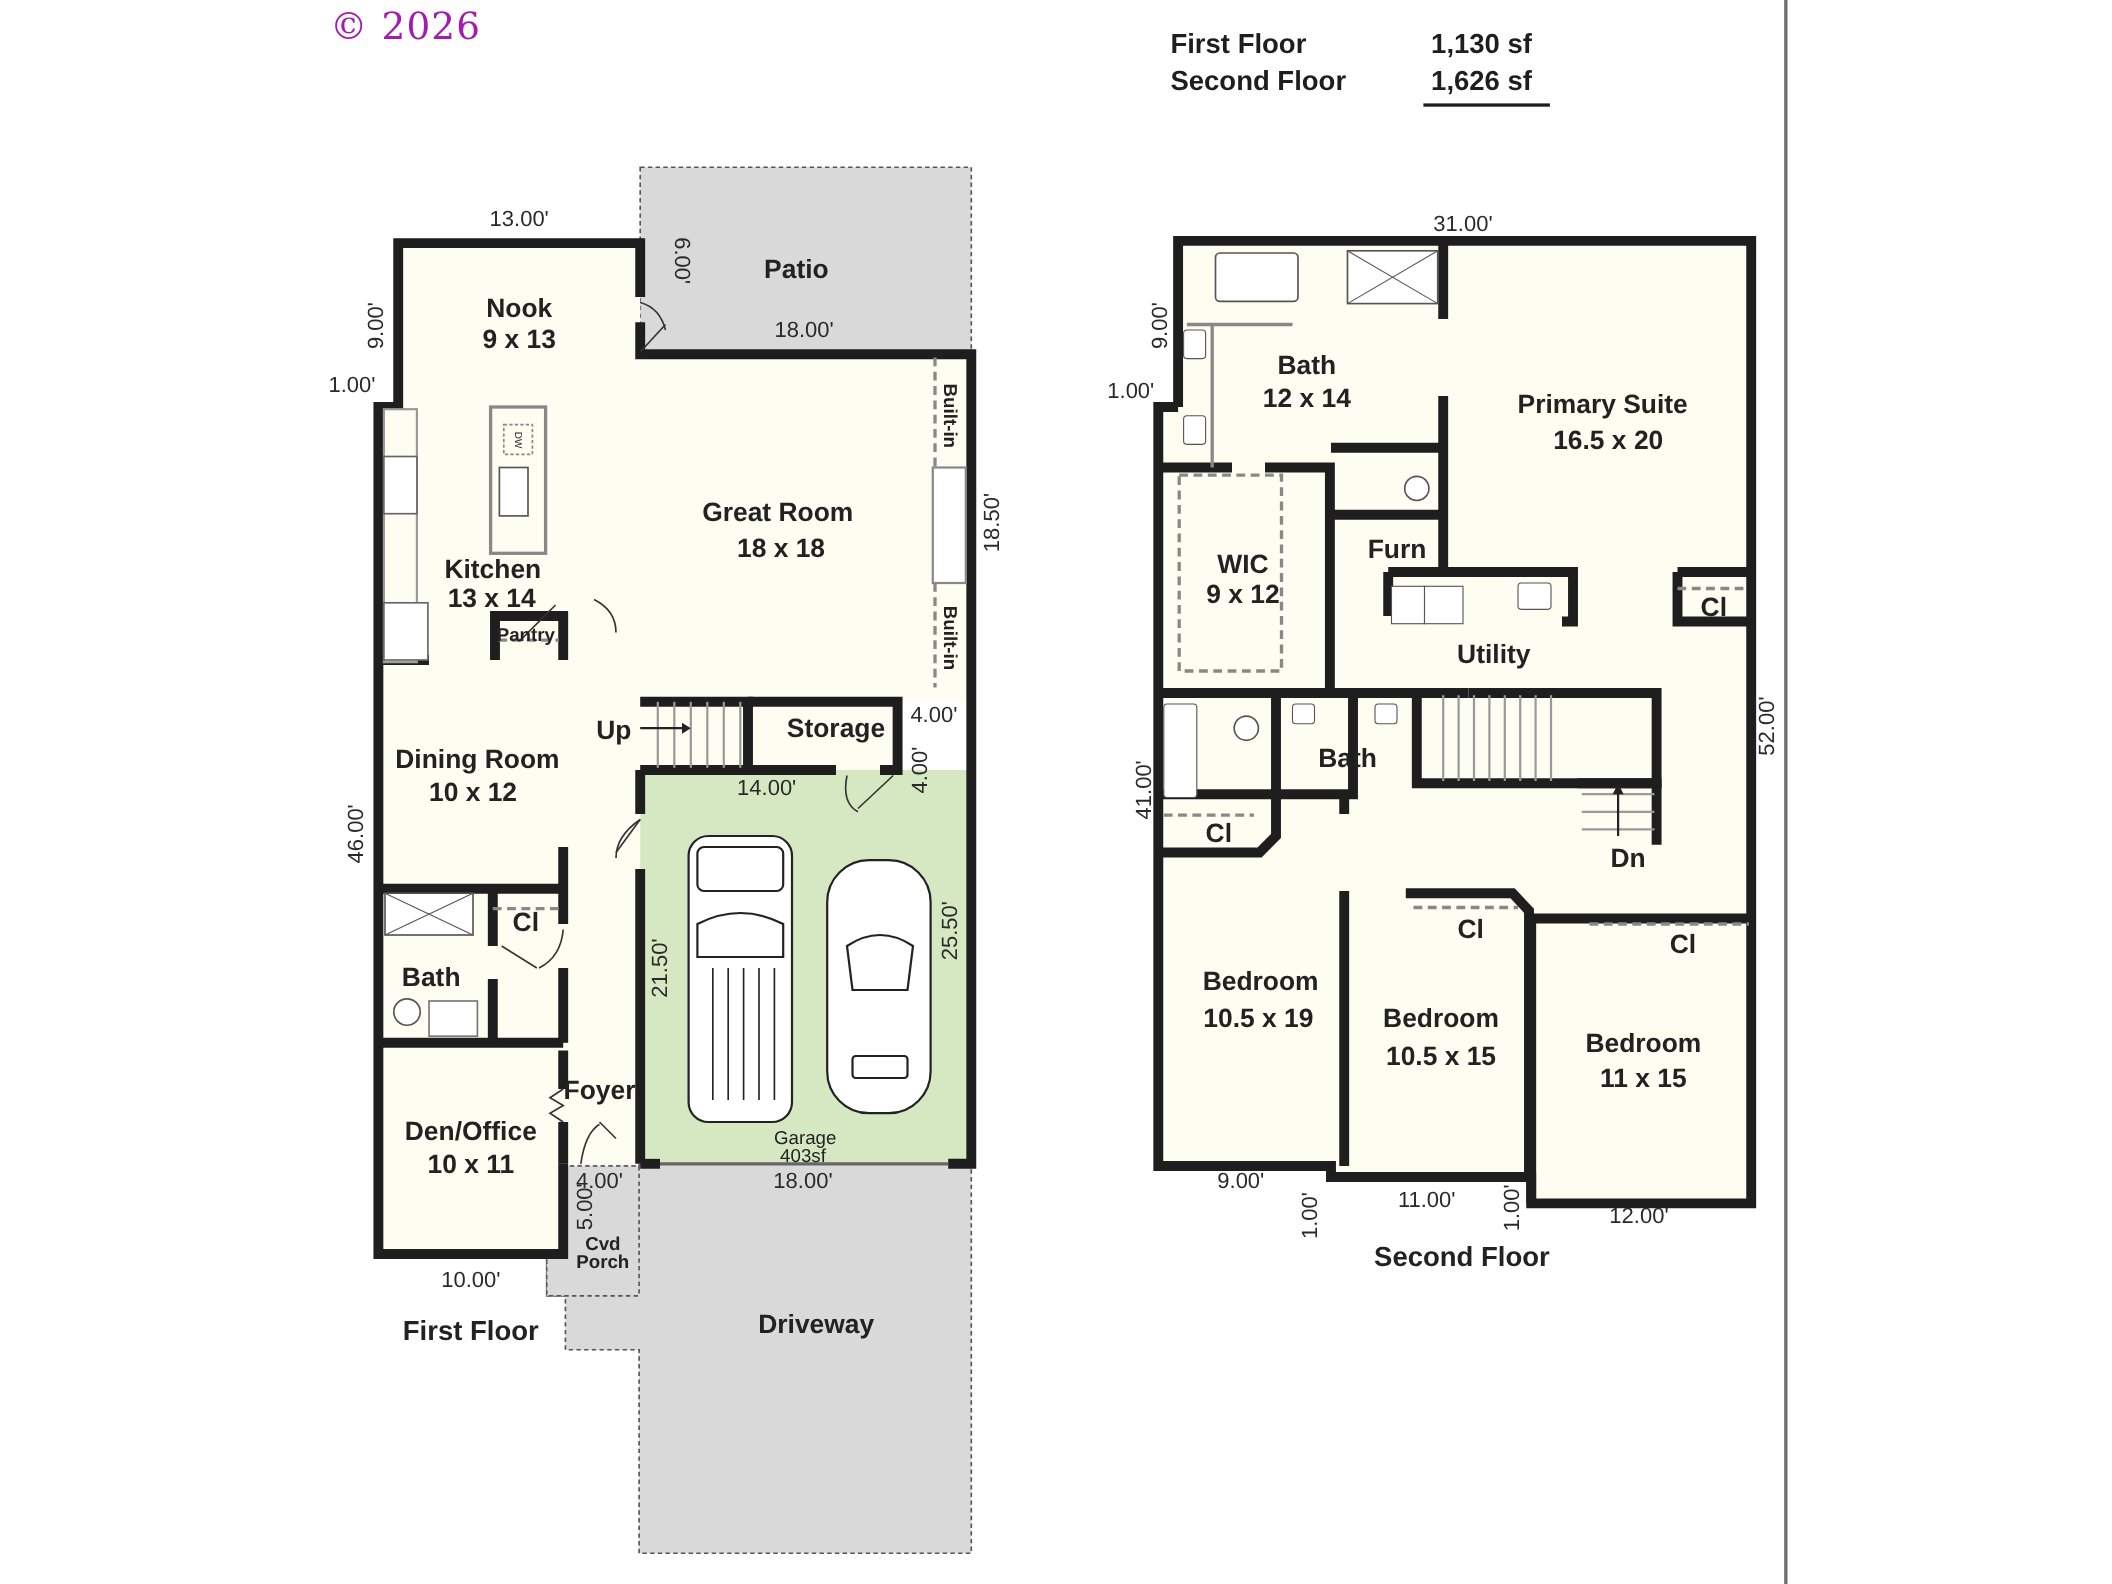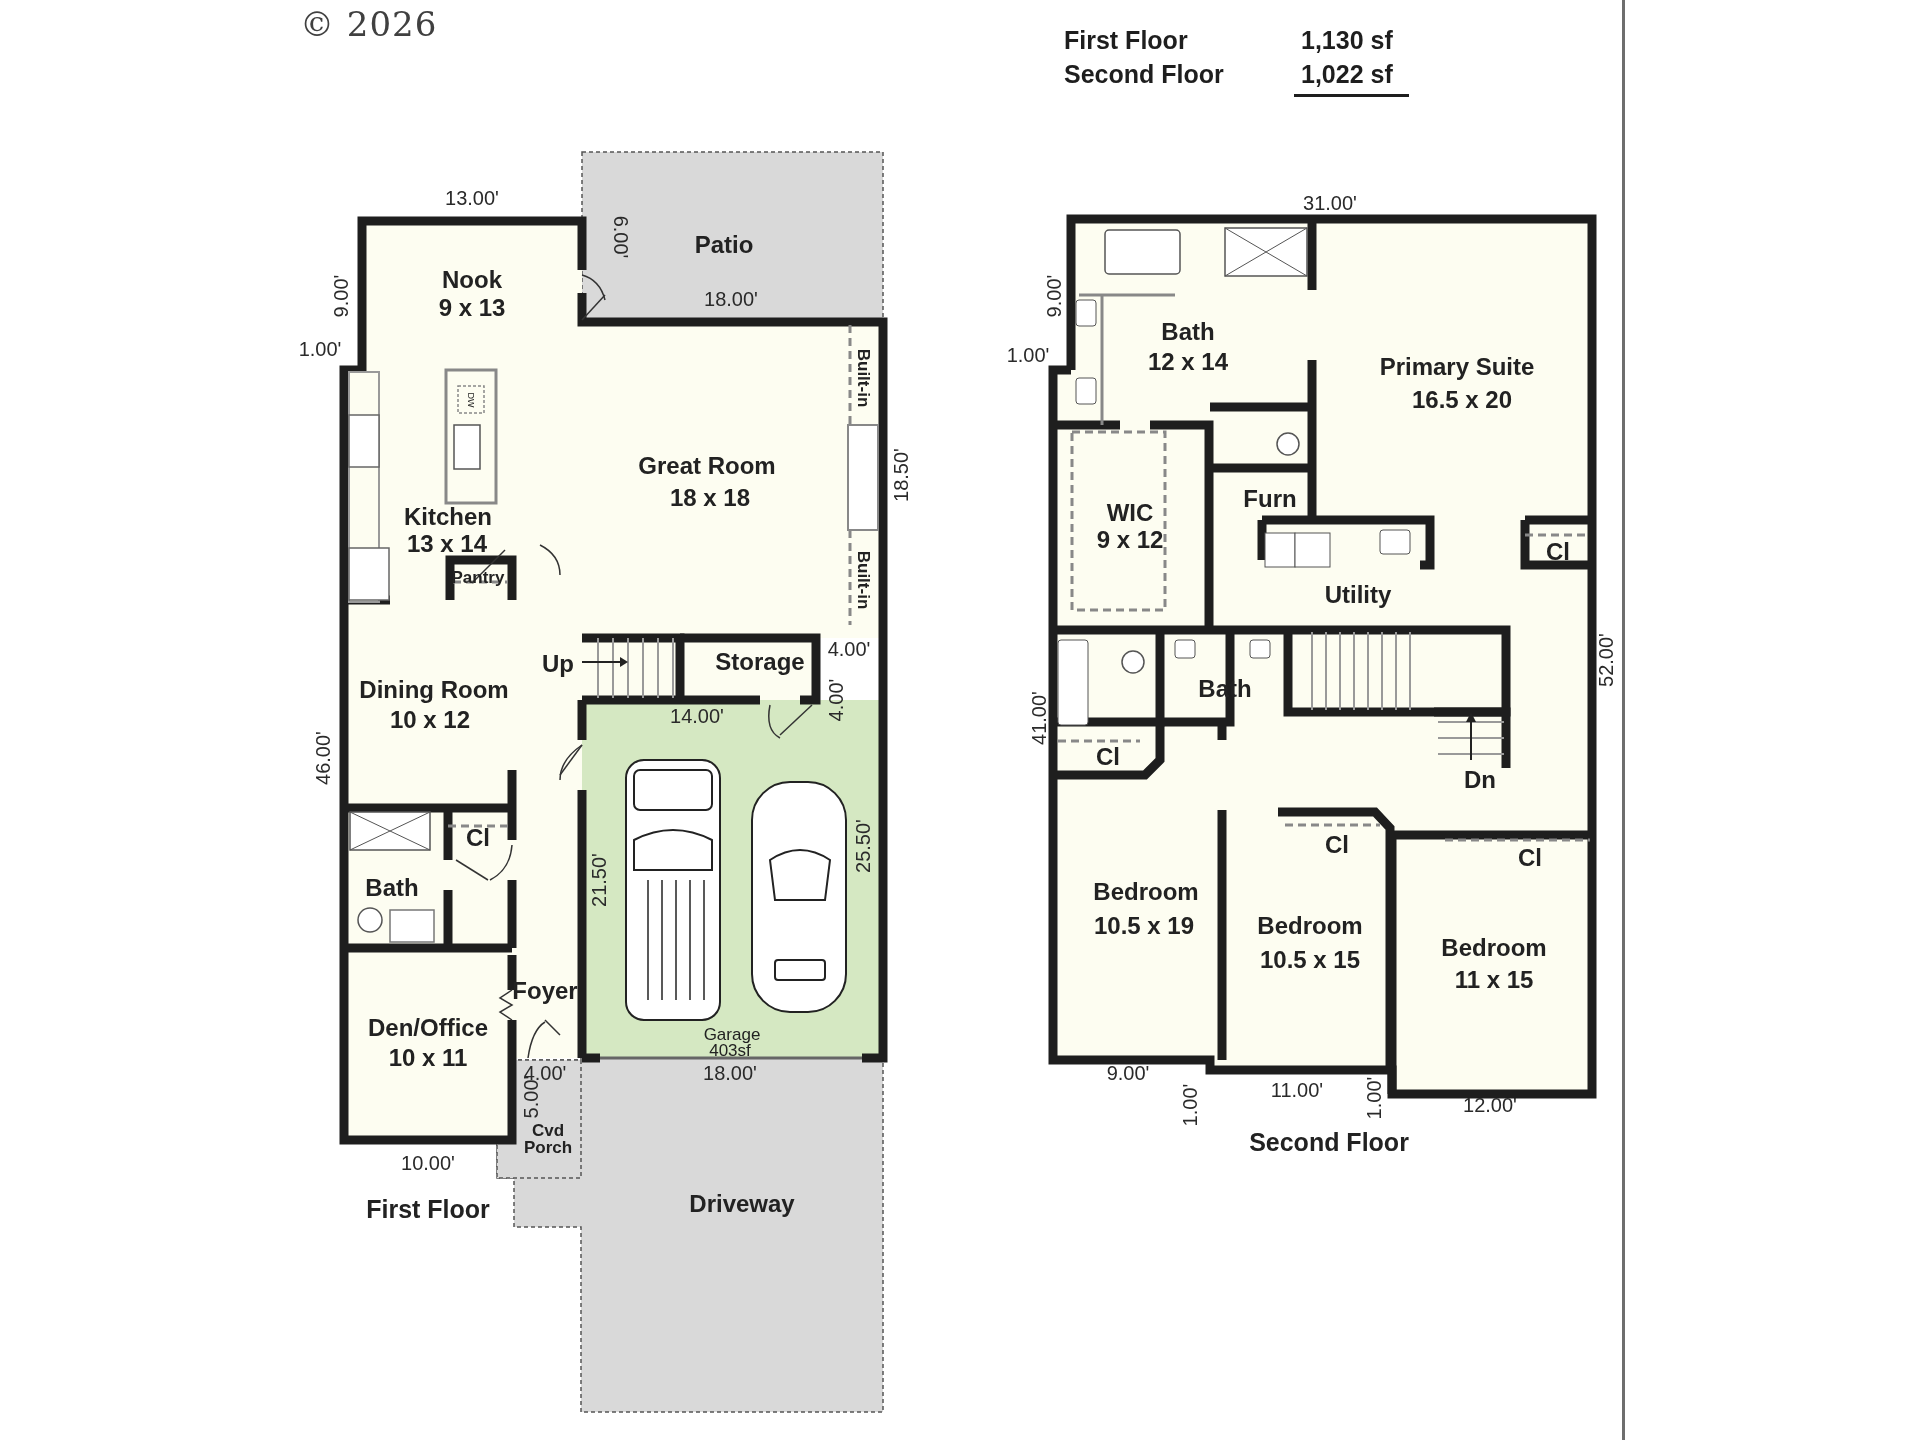--- a/index.html
+++ b/index.html
@@ -1,19 +1,19 @@
 <!DOCTYPE html>
 <html><head>
 <meta charset="utf-8">
 <style>
   html, body { margin:0; padding:0; background:#ffffff; }
   body { width:1920px; height:1440px; position:relative; overflow:hidden; font-family:"Liberation Sans", sans-serif; }
   #plan { position:absolute; left:0; top:0; width:1920px; height:1440px; }
   .divider { position:absolute; left:1622px; top:0; width:3px; height:1440px; background:#6e6e6e; }
-  .copyright { position:absolute; left:300px; top:4px; font-family:"DejaVu Serif", serif; font-size:34px; color:#404040; letter-spacing:1px; }
+  .copyright { position:absolute; left:300px; top:4px; font-family:"DejaVu Serif", serif; font-size:34px; color:#a21caf; letter-spacing:1px; }
   .summary { position:absolute; left:1064px; top:26px; width:360px; font-weight:bold; font-size:25px; color:#1e1e1e; }
   .summary .row { position:relative; height:34px; }
   .summary .lbl { position:absolute; left:0; }
   .summary .val { position:absolute; left:237px; }
   .summary .rule { position:absolute; left:230px; top:68px; width:115px; height:3px; background:#1e1e1e; }
   .summary .total { margin-top:16px; }
   svg text { font-family:"Liberation Sans", sans-serif; fill:#222; }
   .room { font-weight:bold; font-size:24px; text-anchor:middle; }
   .room-sm { font-weight:bold; font-size:17px; text-anchor:middle; }
   .dim { font-size:20px; fill:#2a2a2a; text-anchor:middle; }
@@ -24,21 +24,21 @@
 
 <div class="copyright">© 2026</div>
 
 <div class="summary">
   <div class="row">
     <span class="lbl">First Floor</span>
     <span class="val">1,130 sf</span>
   </div>
   <div class="row">
     <span class="lbl">Second Floor</span>
-    <span class="val">1,022 sf</span>
+    <span class="val">1,626 sf</span>
   </div>
   <div class="rule"></div>
 </div>
 
 <div class="divider"></div>
 
 <svg id="plan" viewBox="0 0 1920 1440" xmlns="http://www.w3.org/2000/svg">
 
   <g>
 

